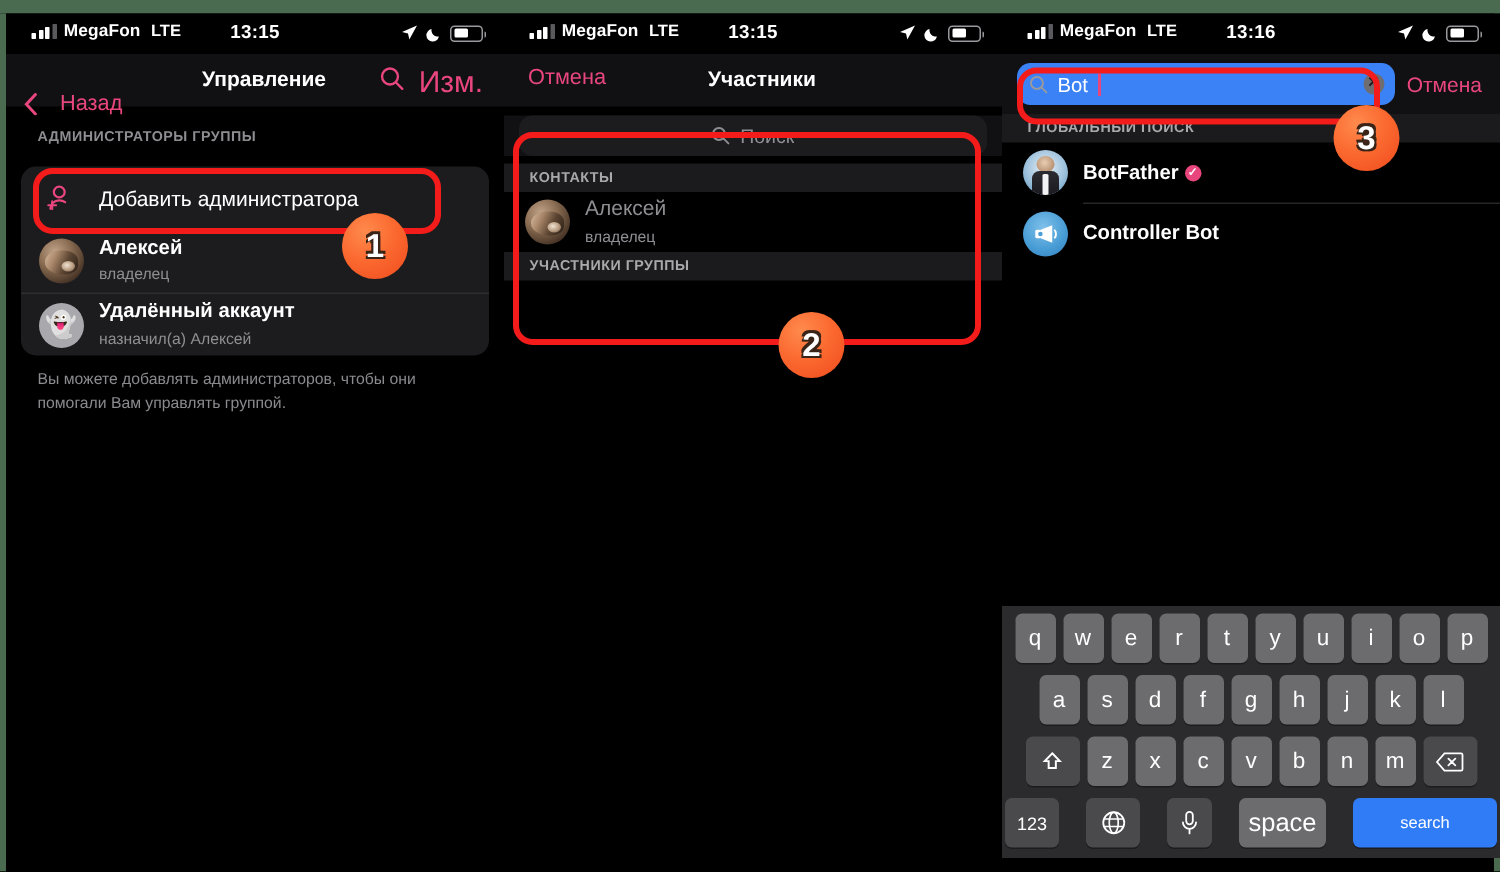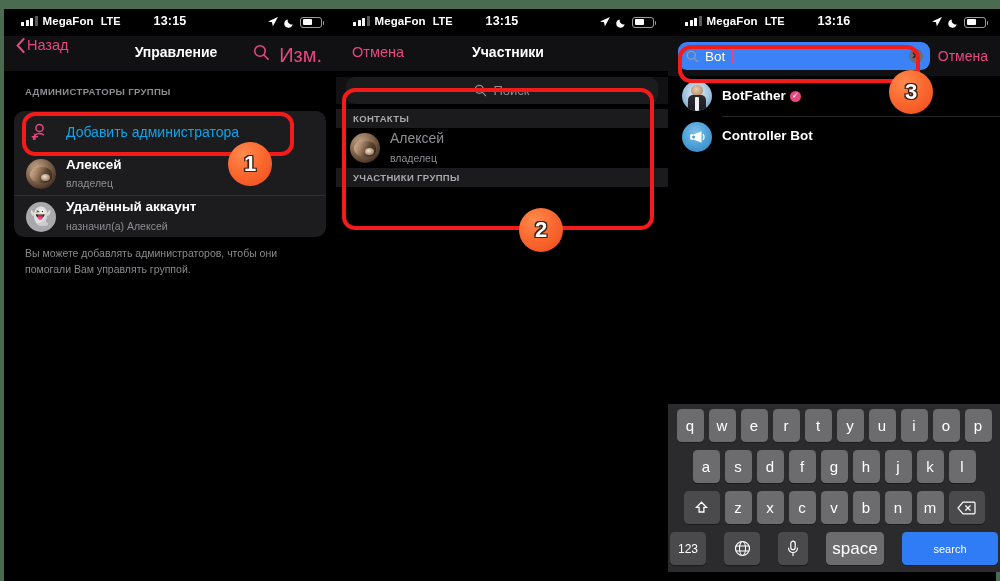--- a/index.html
+++ b/index.html
@@ -34,21 +34,21 @@
   .sb-lte { font-size: 11px; font-weight: bold; margin-left: 2px; }
   .sb-time { position: absolute; left: 0; right: 0; top: 5px; text-align: center; font-size: 12.5px; font-weight: bold; letter-spacing: 0.2px; }
   .sb-right { position: absolute; right: 14px; top: 7px; display: flex; align-items: center; gap: 5px; }
   .sb-batt { width: 22px; height: 11px; border: 1px solid #9a9a9e; border-radius: 3px; position: relative; }
   .sb-batt::after { content:''; position: absolute; right: -3px; top: 3.5px; width: 1.5px; height: 4px; background: #9a9a9e; border-radius: 0 1px 1px 0; }
   .sb-batt i { position: absolute; left: 1.5px; top: 1.5px; width: 9px; height: 6px; background: #fff; border-radius: 1px; }
 
   
   .navbar { position: relative; height: 35px; background: #111113; }
   .nav-title { position: absolute; left: 0; right: 0; top: 8px; text-align: center; color: #fff; font-size: 14px; font-weight: bold; padding-left: 12px; }
-  .nav-back { position: absolute; left: 12px; top: 1px; display: flex; align-items: flex-end; gap: 2px; color: #e8467c; font-size: 14.5px; }
+  .nav-back { position: absolute; left: 12px; top: 25px; display: flex; align-items: flex-end; gap: 15px; color: #e8467c; font-size: 14.5px; }
   .nav-back svg { display: block; }
   .nav-cancel { position: absolute; left: 16px; top: 8px; color: #e8467c; font-size: 14.5px; }
   .nav-search-ic { position: absolute; right: 66px; top: 8px; }
   .nav-edit { position: absolute; right: 14px; top: 8px; color: #e8467c; font-size: 20px; }
 
   
   .section-head { height: 19px; background: #1b1b1d; color: #a9a9ad; font-size: 9.5px; font-weight: bold;
                   letter-spacing: 0.35px; display: flex; align-items: center; padding-left: 17px; }
   .sec-head-plain { background: transparent; color: #8d8d92; padding-left: 21px; height: 40px; }
 
@@ -76,21 +76,21 @@
 
   .row-text { min-width: 0; }
   .row-name { color: #fff; font-size: 13.5px; font-weight: bold; line-height: 1.25; display: flex; align-items: center; gap: 4px; }
   .row-name.dim { color: #8e8e93; font-weight: normal; font-size: 14px; }
   .row-sub { color: #8e8e93; font-size: 10.5px; line-height: 1.3; margin-top: 1px; }
   .verified { width: 11px; height: 11px; border-radius: 50%; background: #e8467c; display: inline-flex;
               align-items: center; justify-content: center; color: #fff; font-size: 8px; font-weight: bold; flex: none; }
 
   .add-row { display: flex; align-items: center; min-height: 42px; padding: 0 12px; }
   .add-row .add-ic { width: 30px; margin-right: 10px; display: flex; align-items: center; justify-content: center; flex: none; }
-  .add-row .add-lbl { color: #0ea5e9; font-size: 14px; }
+  .add-row .add-lbl { color: #ffffff; font-size: 14px; }
 
   .footnote { color: #8a8a8f; font-size: 10.5px; line-height: 1.5; padding: 9px 21px 0 21px; }
 
   
   .search-pill { margin: 6px 10px 5px 10px; height: 27px; background: #1c1c1e; border-radius: 9px;
                  display: flex; align-items: center; justify-content: center; gap: 6px; }
   .search-pill .ph { color: #8e8e93; font-size: 13px; }
 
   
   .search-active-wrap { padding: 6px 10px 6px 10px; background: #111113; display: flex; align-items: center; gap: 8px; }
@@ -301,20 +301,21 @@
             <circle cx="5.3" cy="5.3" r="4" stroke="#9a9a9e" stroke-width="1.3" fill="none"></circle>
             <path d="M8.4 8.4l3.2 3.2" stroke="#9a9a9e" stroke-width="1.3" stroke-linecap="round"></path>
           </svg>
         <span class="val">Bot</span>
         <span class="caret"></span>
         <span class="clear-btn">✕</span>
       </div>
       <span class="cancel-lbl">Отмена</span>
     </div>
 
+    <div class="section-head">ГЛОБАЛЬНЫЙ ПОИСК</div>
 
     <div class="plain-row">
       <span class="avatar av-bf">
           <i></i>
         </span>
       <span class="row-name">
         <span>BotFather</span>
         <span class="verified">✓</span>
       </span>
     </div>

